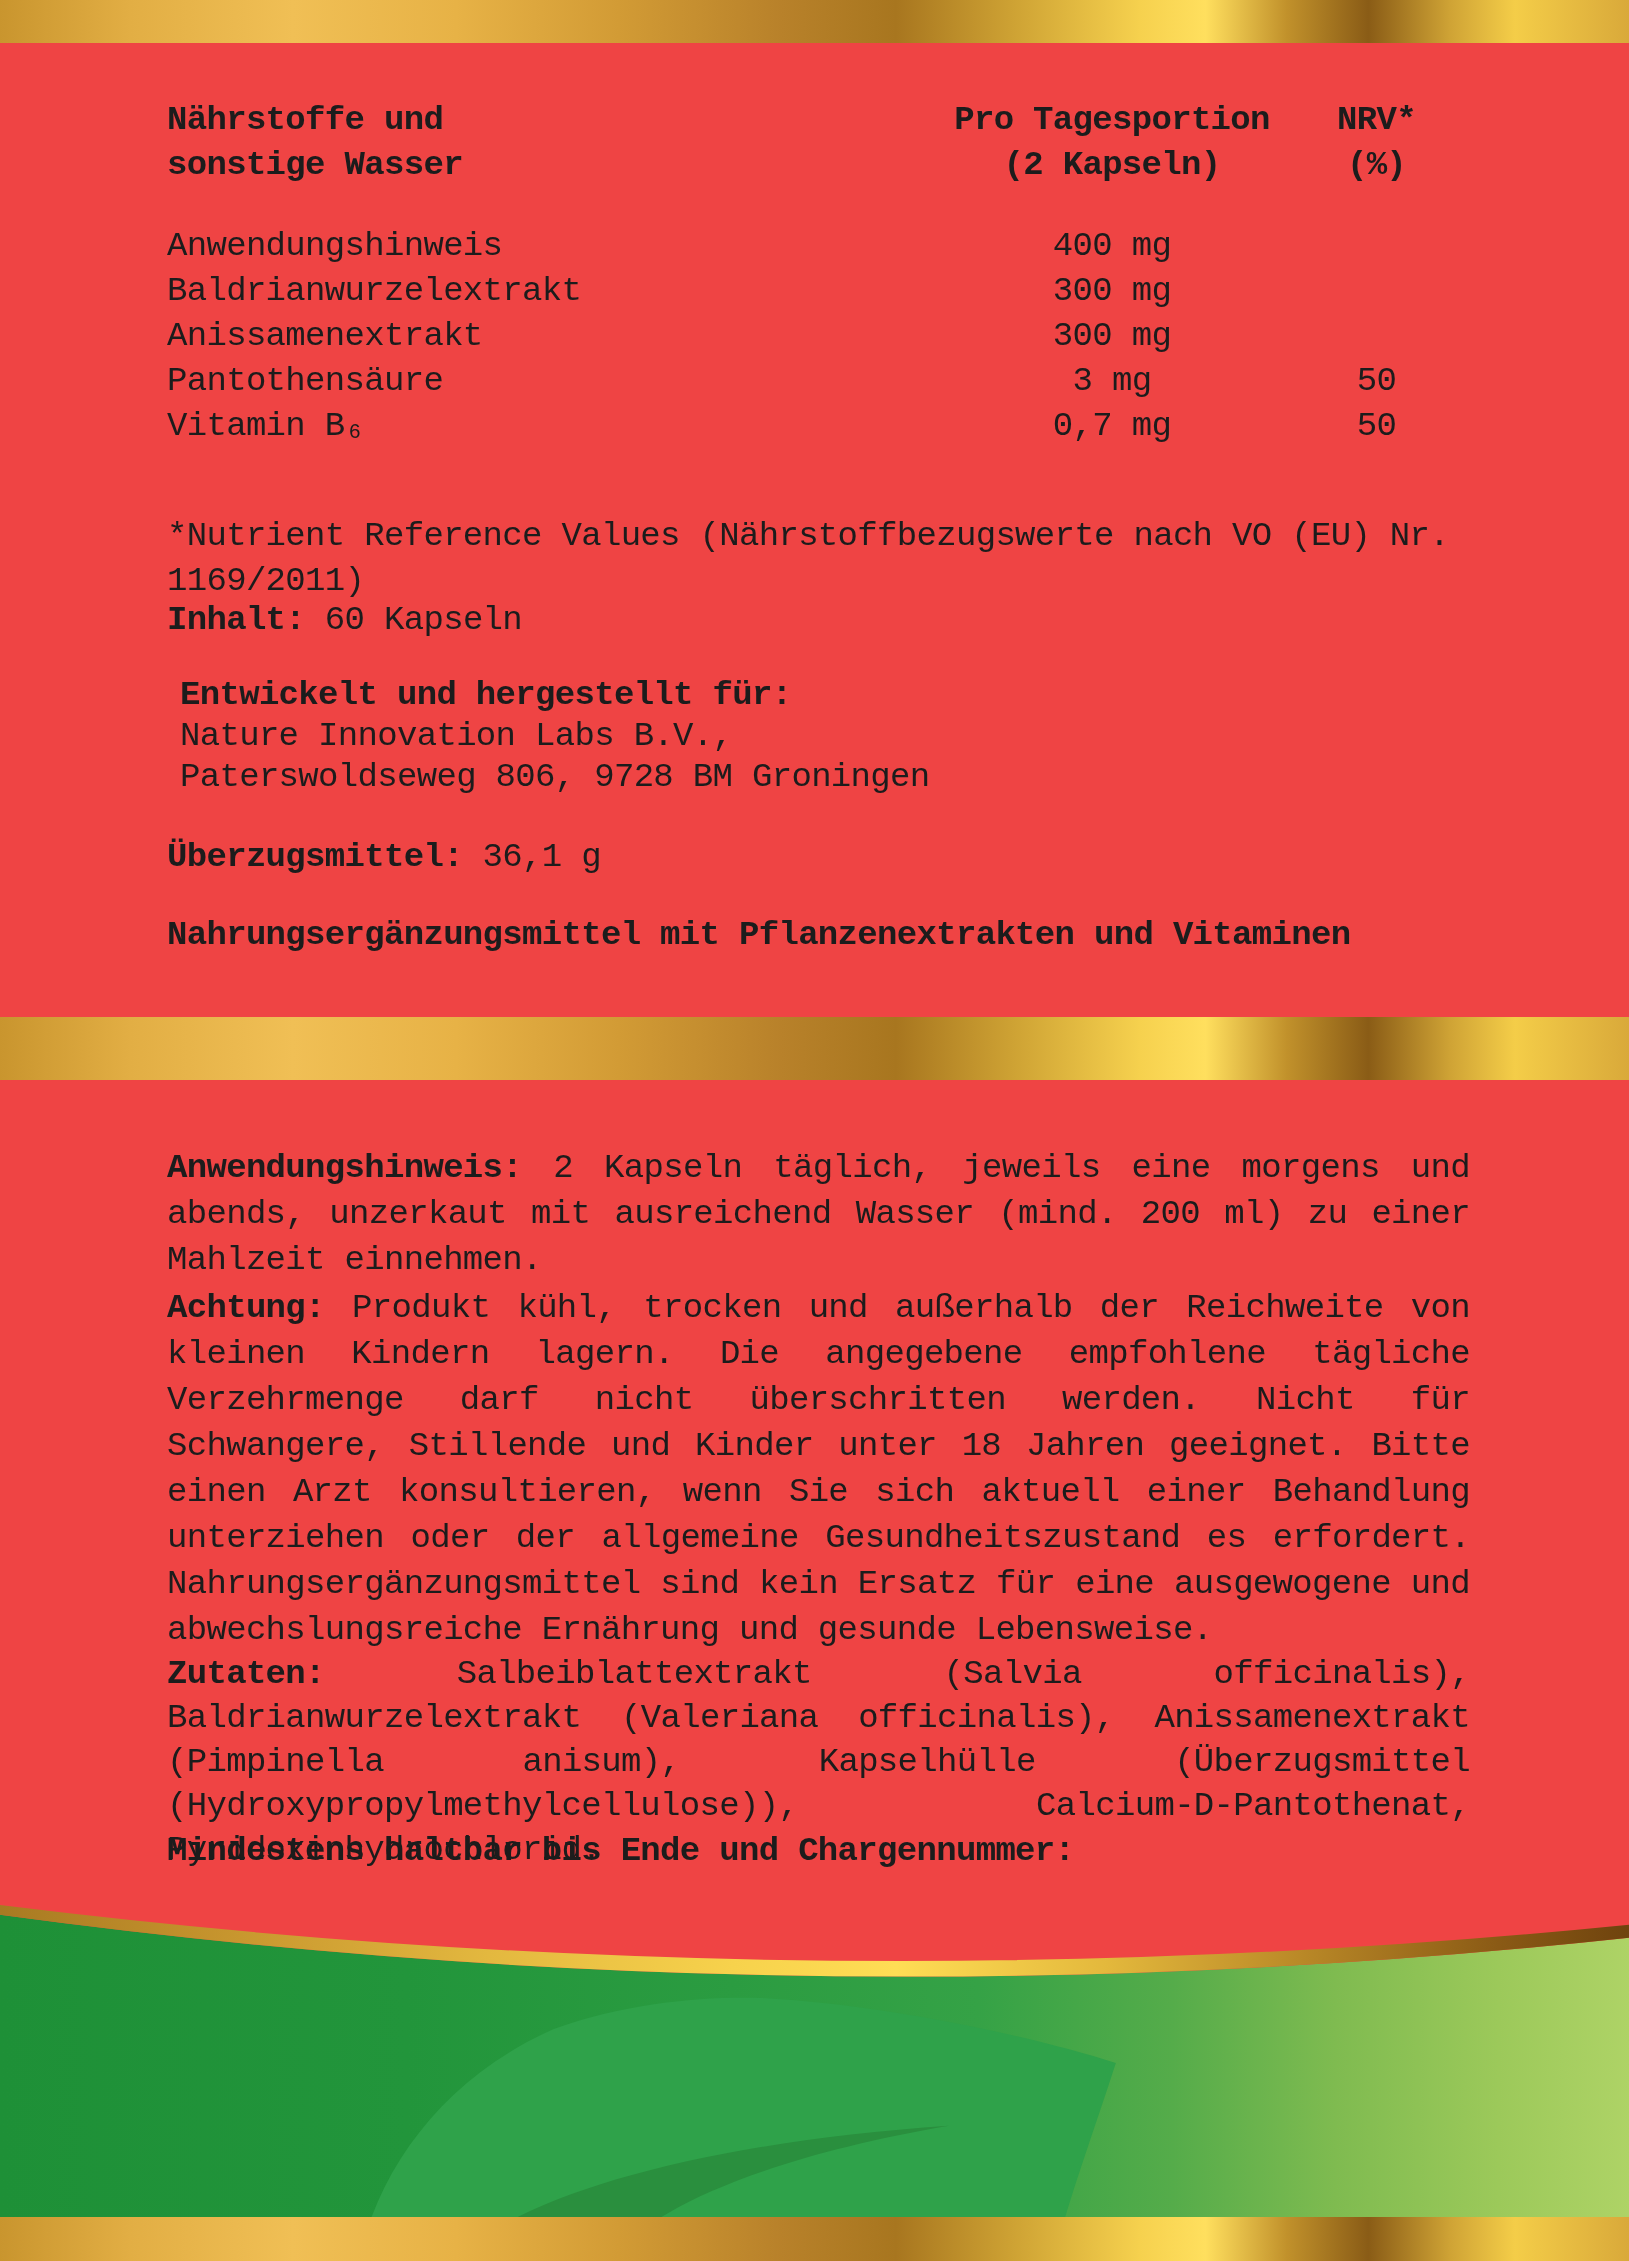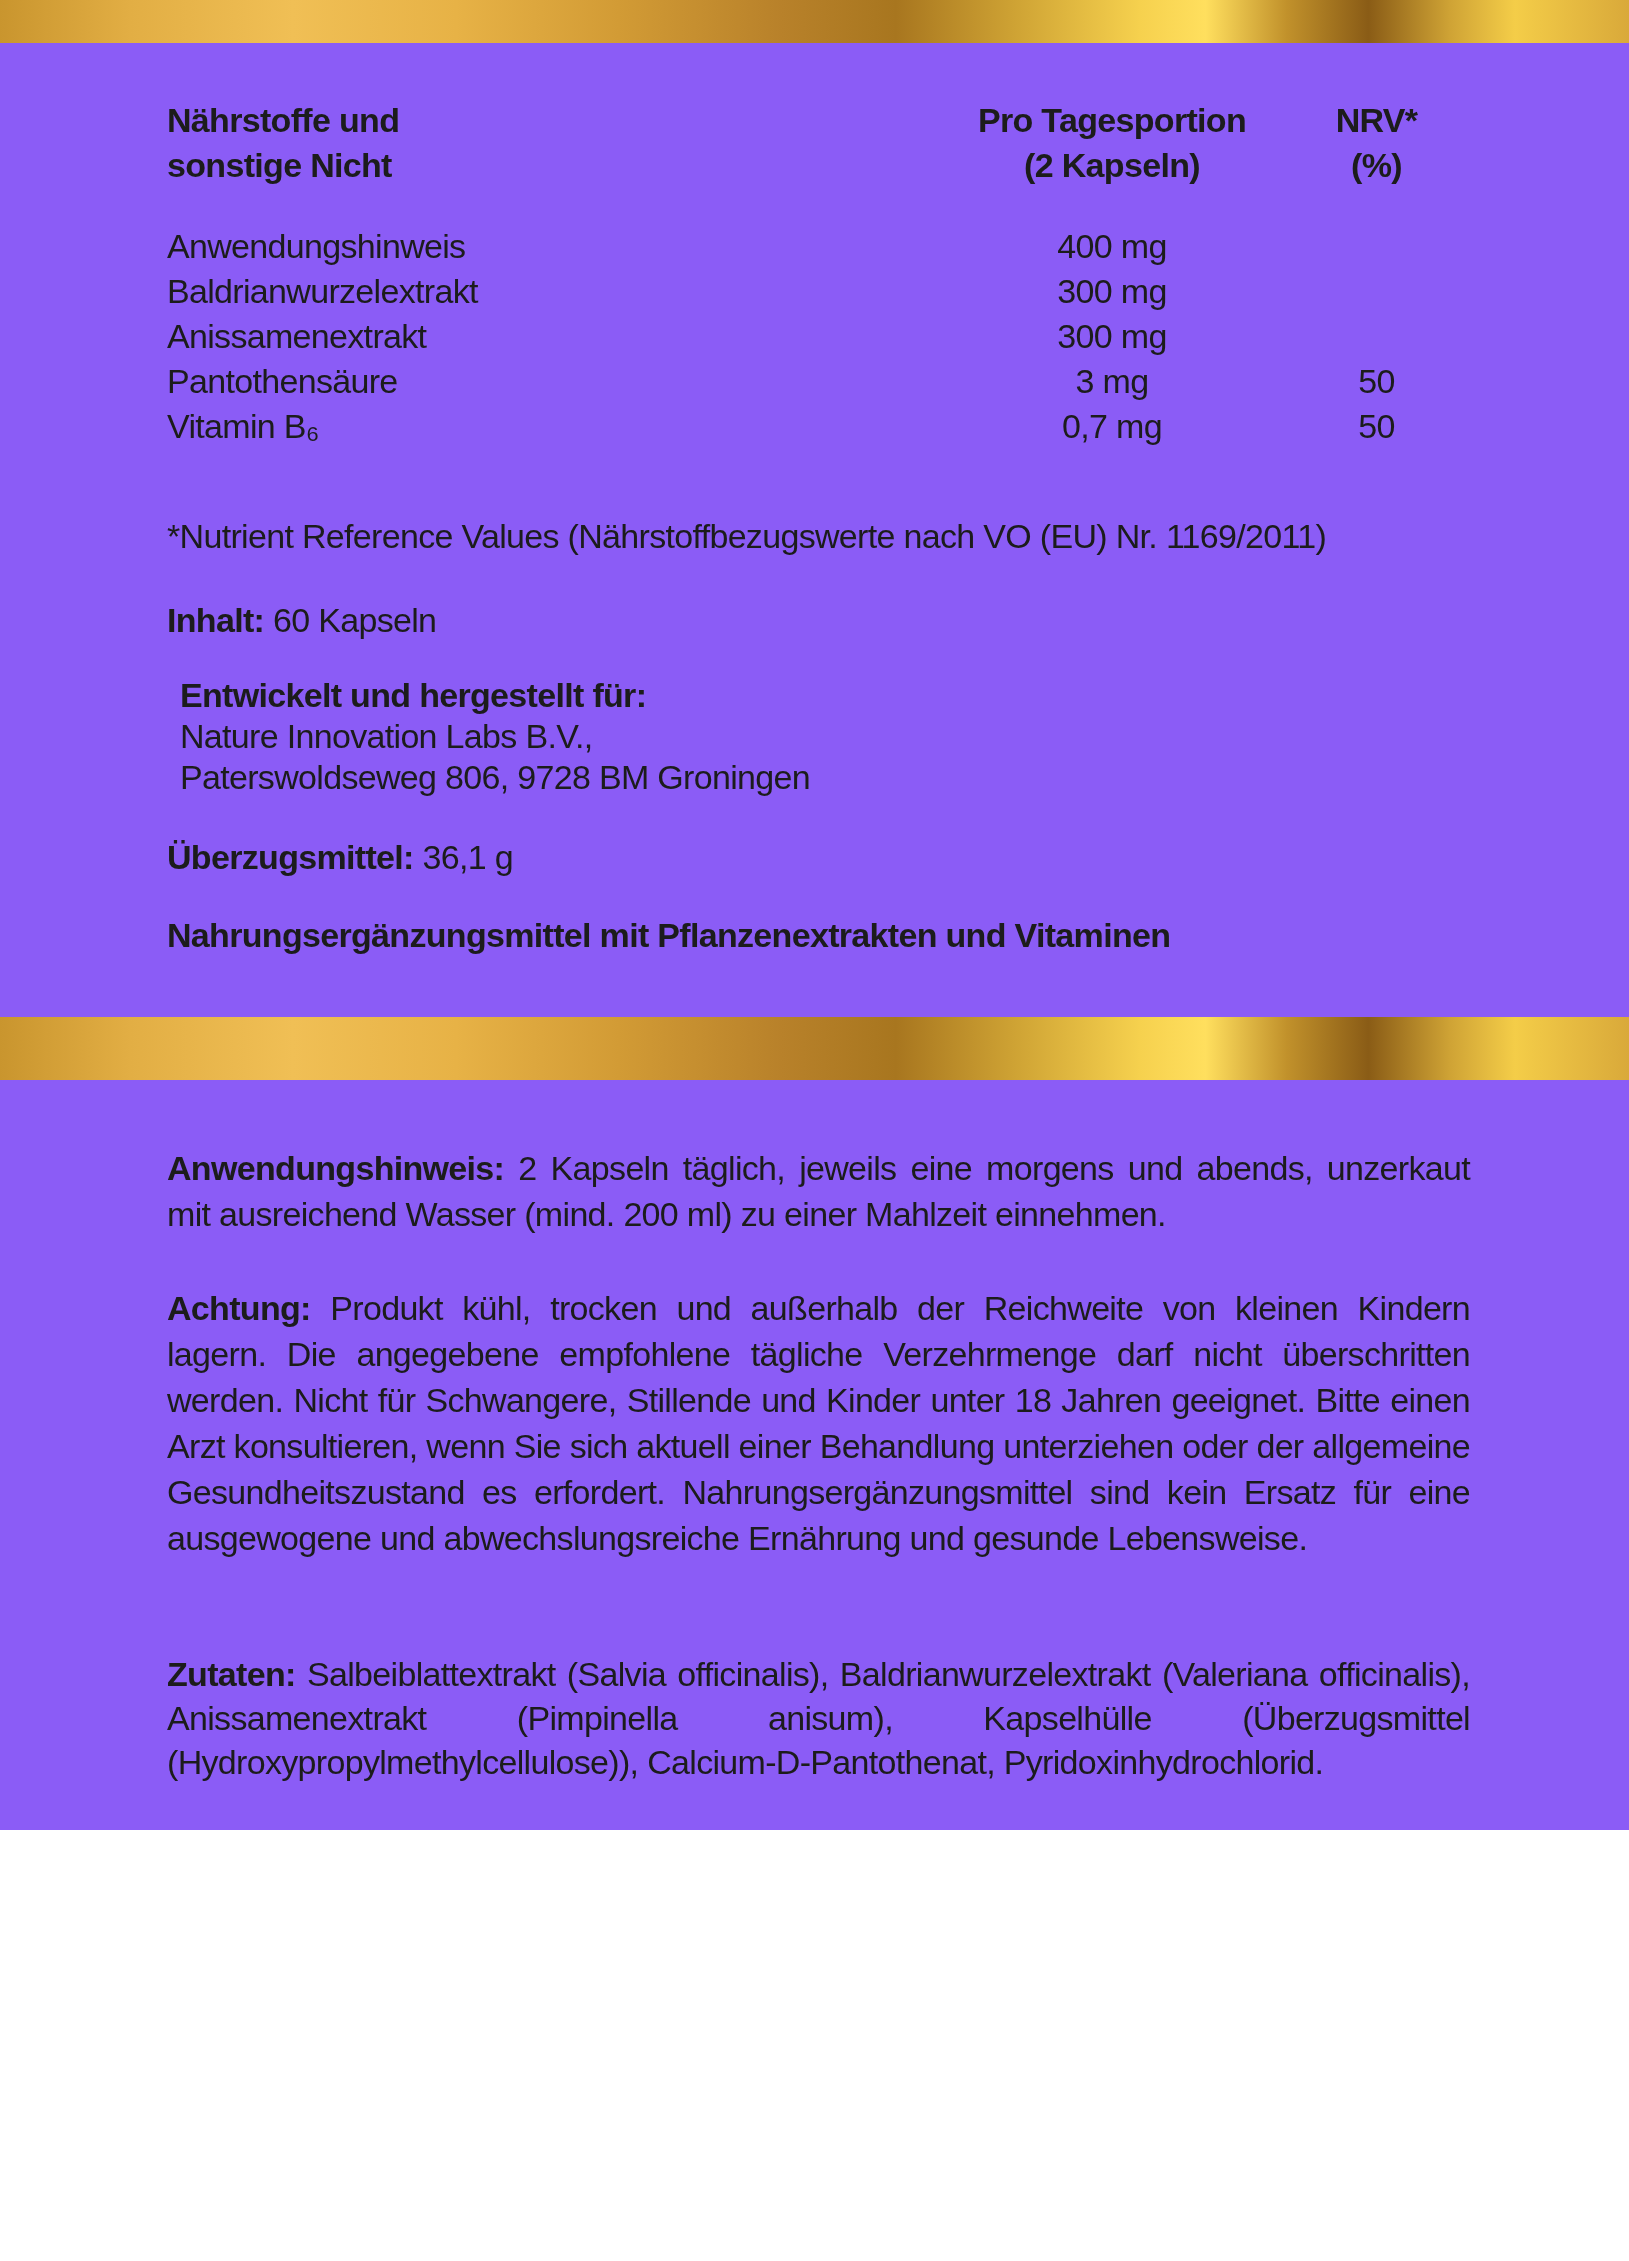--- a/index.html
+++ b/index.html
@@ -1,21 +1,21 @@
 <!DOCTYPE html>
 <html style="font-size:13px"><head>
 <meta charset="utf-8">
 <style>
   html, body { margin: 0; padding: 0; background: #ffffff; }
   .page {
     position: relative;
     width: 1629px;
-    height: 1830px;
-    background: #8b5cf6;
-    font-family: Liberation Sans, sans-serif;
+    height: 2261px;
+    background: #ef4444;
+    font-family: Liberation Mono, monospace;
     color: #1c1c1c;
     overflow: hidden;
   }
   .gold-metallic {
     background: linear-gradient(90deg,
       #c9952e 0%, #e2ae44 8%, #f0bf55 18%, #e7b246 28%, #d29b35 38%,
       #b8812a 48%, #a8761f 55%, #cda133 62%, #f6d14e 70%, #ffdf5e 74%,
       #c1912b 79%, #8a5c16 84%, #cfa335 89%, #f4cd48 93%, #d9a93a 100%);
   }
   .bar-top    { position: absolute; left: 0; top: 0;      width: 100%; height: 43px; }
@@ -55,21 +55,21 @@
 </head>
 <body>
 
 <div class="page">
 
   <div class="bar-top gold-metallic"></div>
 
   <div class="block tbl-header tbl-grid">
     <div>
       <div>Nährstoffe und</div>
-      <div>sonstige Nicht</div>
+      <div>sonstige Wasser</div>
     </div>
     <div class="amount">
       <div>Pro Tagesportion</div>
       <div>(2 Kapseln)</div>
     </div>
     <div class="nrv">
       <div>NRV*</div>
       <div>(%)</div>
     </div>
   </div>

